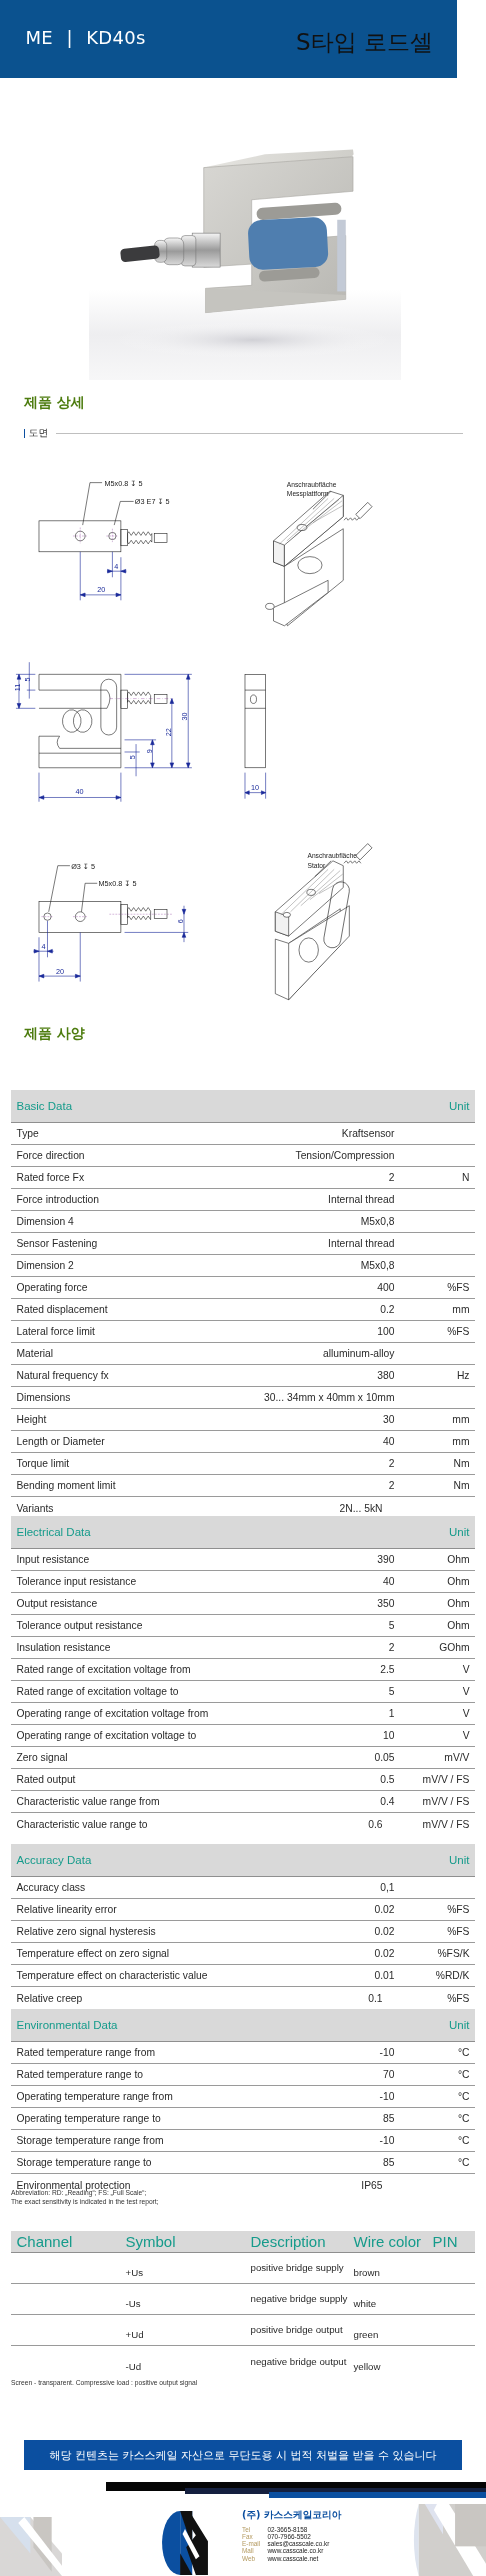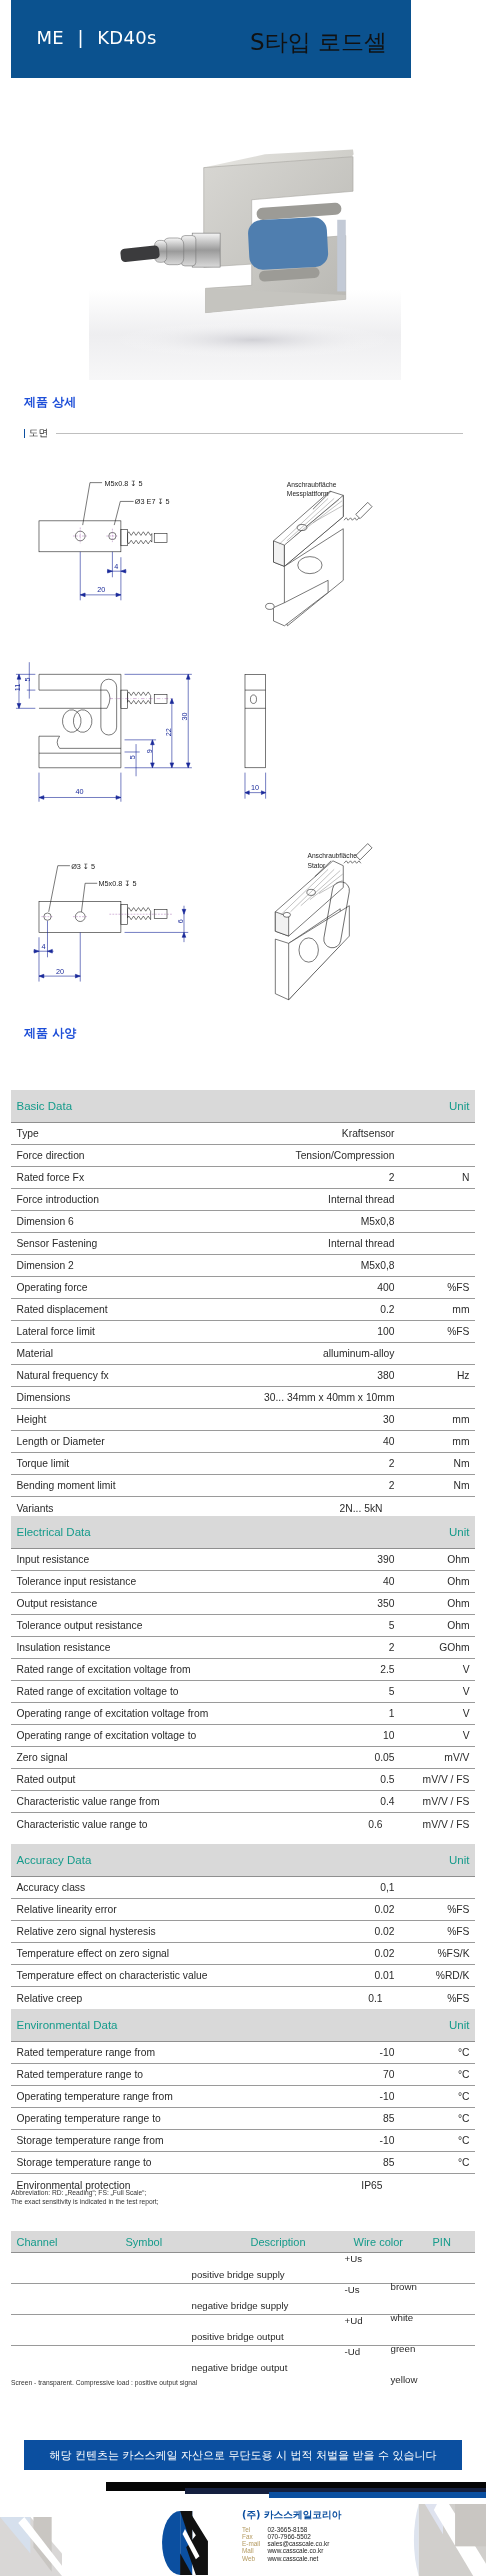--- a/index.html
+++ b/index.html
@@ -1,26 +1,26 @@
 <!DOCTYPE html>
 <html style="font-size:9.7px"><head>
 <meta charset="utf-8">
 <style>
   * { box-sizing: border-box; margin: 0; padding: 0; }
   html, body { width: 486px; background: #ffffff; }
   body { font-family: "Liberation Sans", "DejaVu Sans", sans-serif; color: #222; position: relative; height: 2576px; overflow: hidden; }
 
-  .header { position: absolute; left: 11px; top: 0; width: 400px; height: 78px; background: #0B528F; }
+  .header { position: absolute; left: 0; top: 0; width: 457px; height: 78px; background: #0B528F; }
   .header .left { position: absolute; left: 25.5px; top: 27px; color: #fff; font-size: 18px; letter-spacing: 0.3px; font-family: "DejaVu Sans", sans-serif; }
   .header .left .sep { display: inline-block; margin: 0 13.4px; }
   .header .right { position: absolute; right: 24px; top: 27px; color: #111; font-size: 23px; font-family: "DejaVu Sans", sans-serif; }
 
   .product-photo { position: absolute; left: 89px; top: 79px; width: 312px; height: 301px; background: linear-gradient(180deg, #ffffff 0%, #ffffff 70%, #eeeef0 85%, #f7f7f8 100%); overflow: hidden; }
 
-  .section-kr { position: absolute; left: 24px; color: #1d4ed8; font-size: 12px; font-weight: bold; font-family: "DejaVu Sans", sans-serif; }
+  .section-kr { position: absolute; left: 24px; color: #4d7c0f; font-size: 14px; font-weight: bold; font-family: "DejaVu Sans", sans-serif; }
   .sub-kr { position: absolute; left: 24px; top: 427px; font-size: 9.7px; color: #222; font-family: "DejaVu Sans", sans-serif; display: flex; align-items: center; }
   .sub-kr .bar { display: inline-block; width: 1.2px; height: 8.5px; background: #0B4FA0; margin-right: 3.6px; }
   .sub-kr-line { position: absolute; left: 56px; top: 433px; width: 407px; height: 0.6px; background: #bfbfbf; }
 
   .drawing { position: absolute; }
   .drawing svg { display: block; }
 
   .teal-title { position: absolute; left: 11px; color: #159B8B; font-size: 12px; font-weight: bold; font-family: "Liberation Sans", sans-serif; margin-top: 20px; }
 
   .spec-table { position: absolute; left: 11px; width: 464px; }
@@ -29,22 +29,22 @@
   .spec-table .row { height: 22px; border-bottom: 0.9px solid #9a9a9a; display: flex; align-items: center; padding: 0 5.5px; font-size: 10.3px; color: #2a2a2a; justify-content: space-between; }
   .spec-table .row:last-child { border-bottom: none; gap: 12px; }
   .spec-table .row .lbl { flex: 1; }
   .spec-table .row .val { width: 182px; text-align: right; }
   .spec-table .row .unit { width: 75px; text-align: right; }
 
   .note { position: absolute; left: 11px; font-size: 6.7px; color: #333; line-height: 8.5px; }
 
   .pin-table { position: absolute; left: 11px; top: 2231px; width: 464px; }
   .pin-table .thead { height: 22px; background: #D9D9D9; border-bottom: 1.2px solid #8f8f8f; display: flex; align-items: center; padding: 0 5.5px; }
-  .pin-table .thead span { color: #159B8B; font-size: 11px; }
-  .pin-table .row { height: 31px; border-bottom: 0.9px solid #9a9a9a; display: flex; align-items: center; padding: 0 5.5px; font-size: 9.7px; color: #2a2a2a; flex-direction: column; }
+  .pin-table .thead span { color: #159B8B; font-size: 15px; }
+  .pin-table .row { height: 31px; border-bottom: 0.9px solid #9a9a9a; display: flex; align-items: center; padding: 0 5.5px; font-size: 9.7px; color: #2a2a2a; }
   .pin-table .row:last-child { border-bottom: none; }
   .c1 { width: 109px; } .c2 { width: 125px; } .c3 { width: 103px; line-height: 12px; } .c4 { width: 79px; } .c5 { width: 36px; }
   .pin-table .row .c2, .pin-table .row .c4 { align-self: flex-end; padding-bottom: 4.9px; }
 
   .banner { position: absolute; left: 24px; top: 2440px; width: 438px; height: 30px; background: #0B4FA0; color: #fff; font-size: 11px; display: flex; align-items: center; justify-content: center; font-family: "DejaVu Sans", sans-serif; }
 
   .stripe { position: absolute; }
   .stripe-black { left: 106px; top: 2482px; width: 380px; height: 8.5px; background: #050505; }
   .stripe-navy { left: 185px; top: 2488px; width: 301px; height: 6px; background: #15203F; }
   .stripe-blue { left: 269px; top: 2492px; width: 218px; height: 5.5px; background: #0B4FA0; }
@@ -346,21 +346,21 @@
       <span class="lbl">Rated force Fx</span>
       <span class="val">2</span>
       <span class="unit">N</span>
     </div>
     <div class="row">
       <span class="lbl">Force introduction</span>
       <span class="val">Internal thread</span>
       <span class="unit"></span>
     </div>
     <div class="row">
-      <span class="lbl">Dimension 6</span>
+      <span class="lbl">Dimension 4</span>
       <span class="val">M5x0,8</span>
       <span class="unit"></span>
     </div>
     <div class="row">
       <span class="lbl">Sensor Fastening</span>
       <span class="val">Internal thread</span>
       <span class="unit"></span>
     </div>
     <div class="row">
       <span class="lbl">Dimension 2</span>

